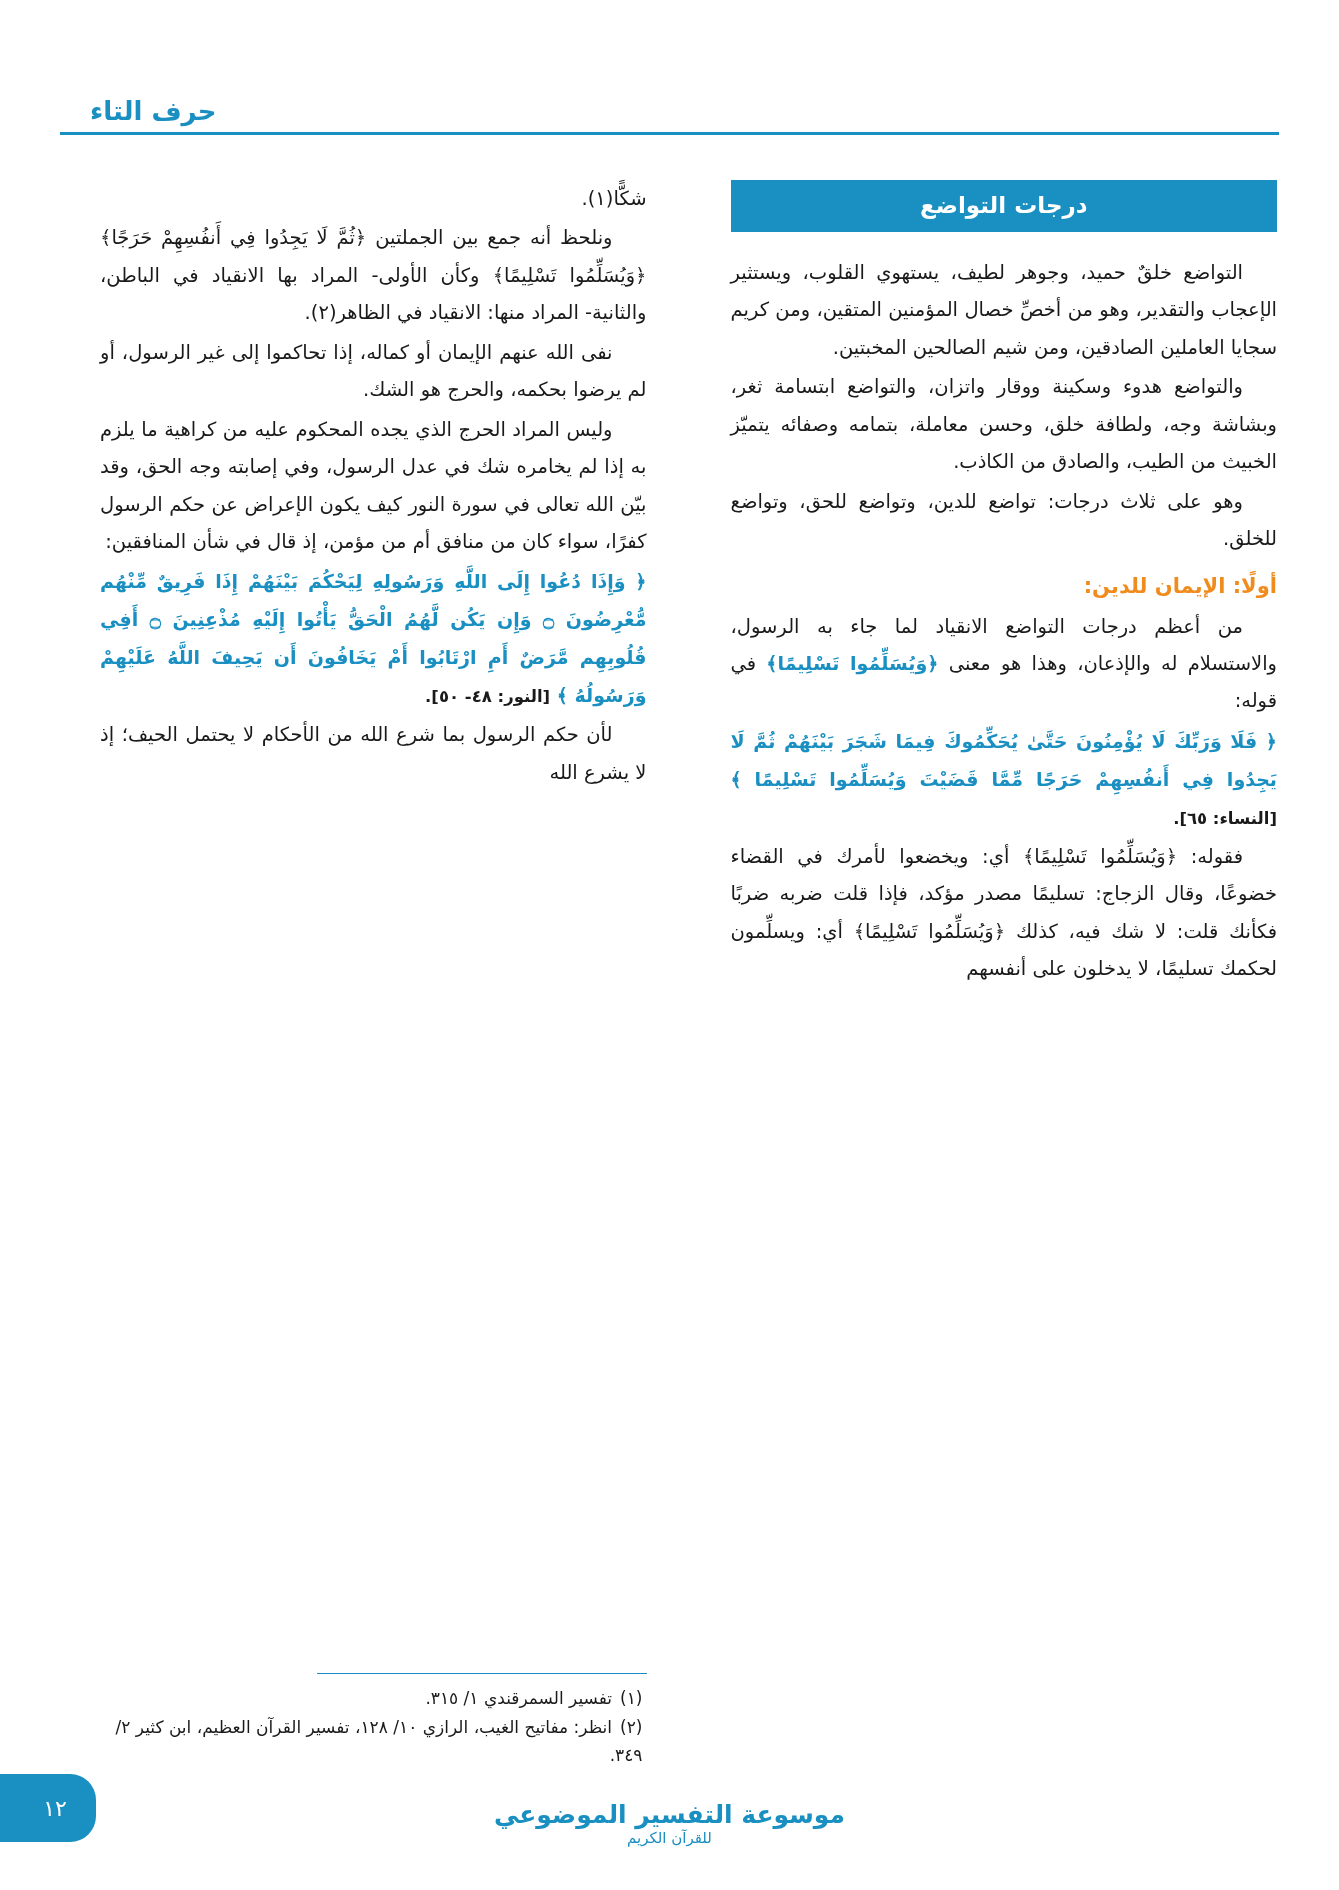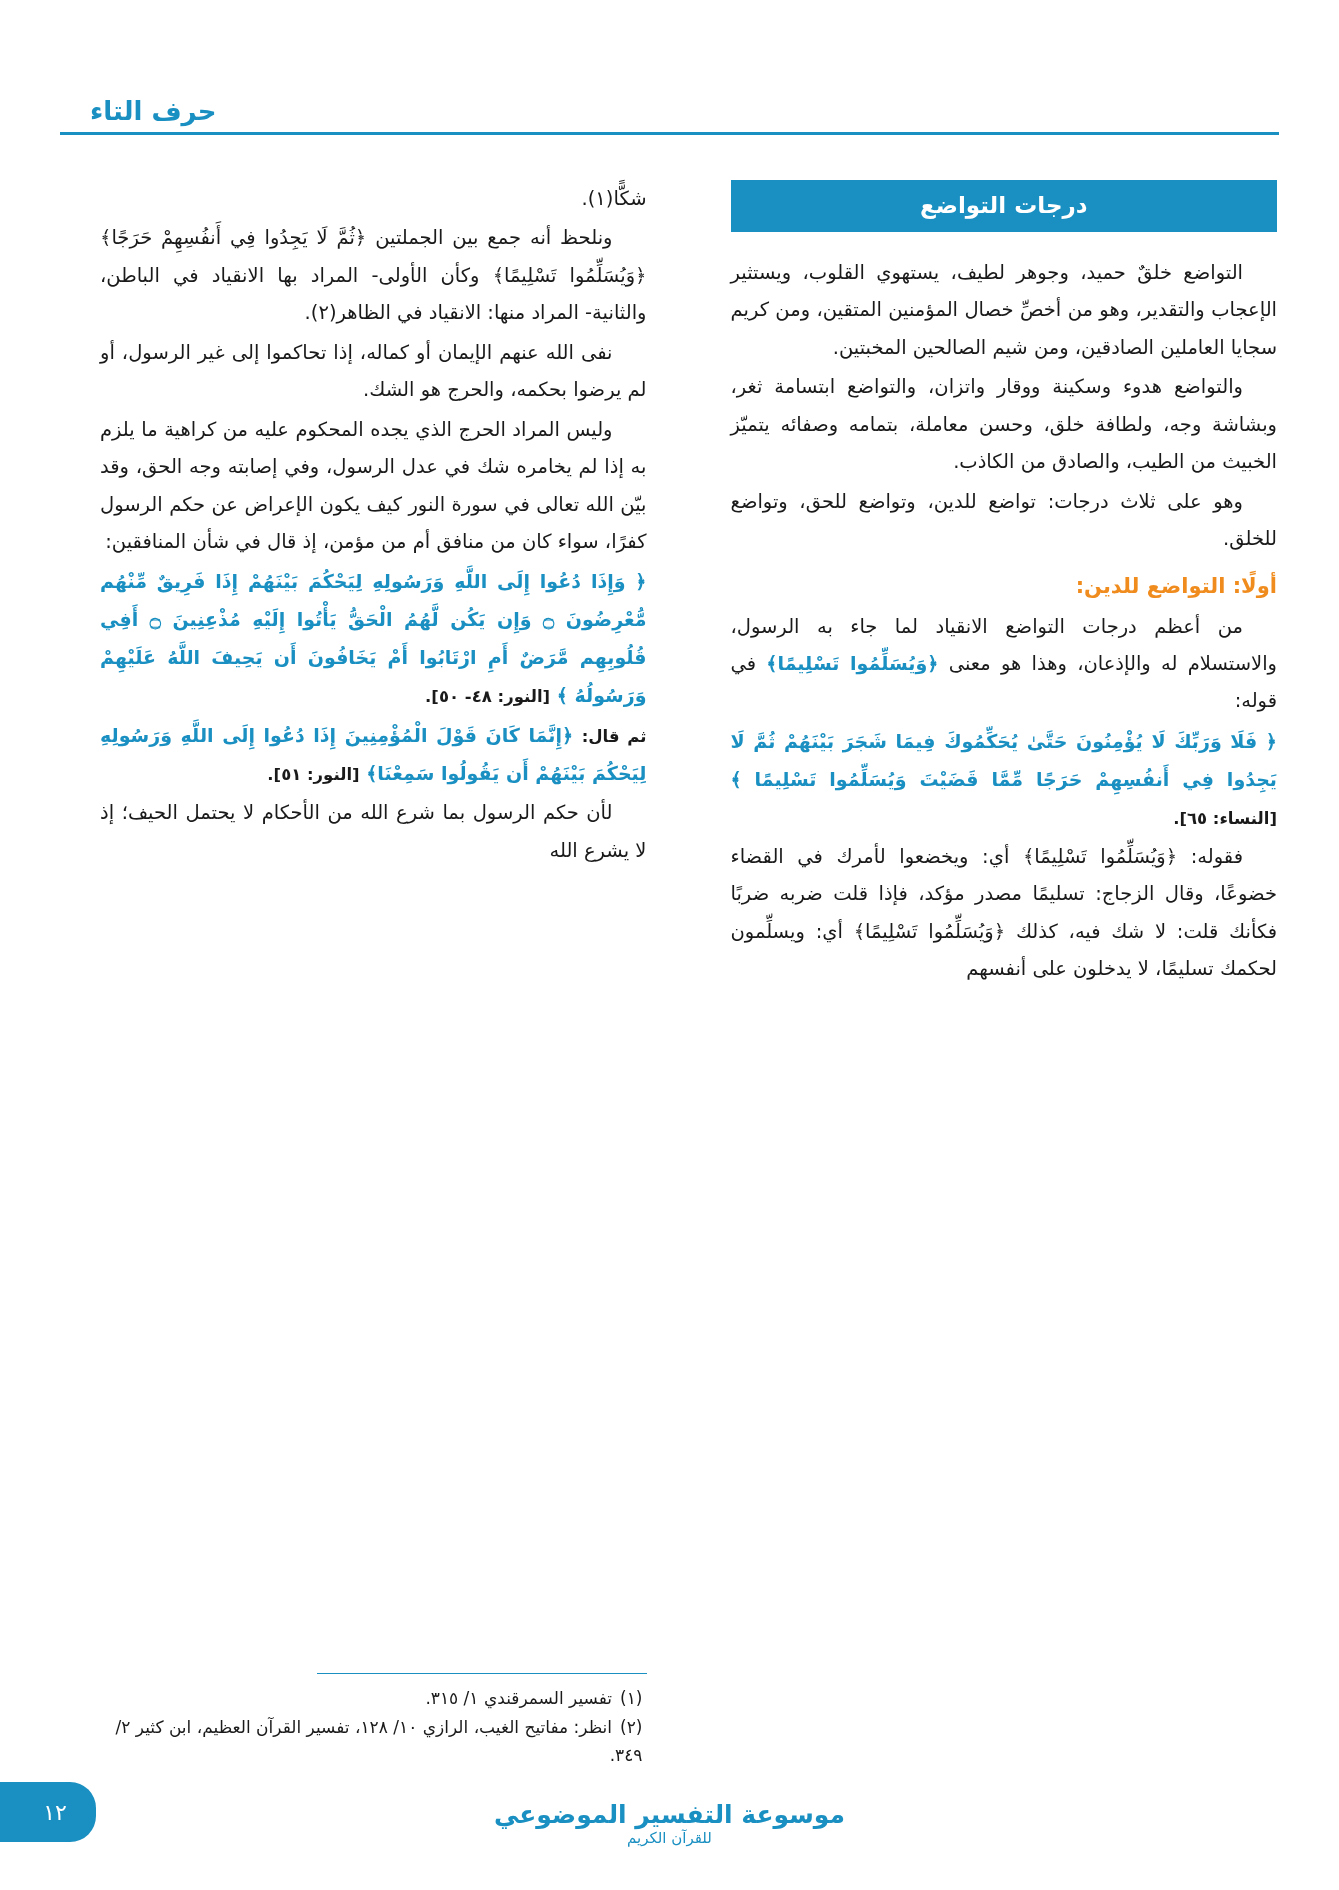--- a/index.html
+++ b/index.html
@@ -164,21 +164,21 @@
   .logo .lg2 {
     font-size: 15px;
     display: block;
     line-height: 1.3;
   }
   .page-num {
     position: absolute;
     left: -62px;
     bottom: 6px;
     width: 96px;
-    height: 60px;
+    height: 68px;
     background: #1a8fc1;
     border-top-right-radius: 26px;
     border-bottom-right-radius: 26px;
     color: #ffffff;
     font-size: 22px;
     display: flex;
     align-items: center;
     justify-content: center;
     padding-left: 14px;
     box-sizing: border-box;
@@ -197,21 +197,21 @@
   <div class="columns">
 
     <div class="col">
 
       <div class="banner">درجات التواضع</div>
 
       <p class="body">التواضع خلقٌ حميد، وجوهر لطيف، يستهوي القلوب، ويستثير الإعجاب والتقدير، وهو من أخصِّ خصال المؤمنين المتقين، ومن كريم سجايا العاملين الصادقين، ومن شيم الصالحين المخبتين.</p>
       <p class="body">والتواضع هدوء وسكينة ووقار واتزان، والتواضع ابتسامة ثغر، وبشاشة وجه، ولطافة خلق، وحسن معاملة، بتمامه وصفائه يتميّز الخبيث من الطيب، والصادق من الكاذب.</p>
       <p class="body">وهو على ثلاث درجات: تواضع للدين، وتواضع للحق، وتواضع للخلق.</p>
 
-      <div class="subhead">أولًا: التواضع للدين:</div>
+      <div class="subhead">أولًا: الإيمان للدين:</div>
 
       <p class="body">
         <span>من أعظم درجات التواضع الانقياد لما جاء به الرسول، والاستسلام له والإذعان، وهذا هو معنى </span><span class="quran">﴿وَيُسَلِّمُوا تَسْلِيمًا﴾</span><span> في قوله:</span>
       </p>
 
       <p class="verse-block">
         <span>﴿ فَلَا وَرَبِّكَ لَا يُؤْمِنُونَ حَتَّىٰ يُحَكِّمُوكَ فِيمَا شَجَرَ بَيْنَهُمْ ثُمَّ لَا يَجِدُوا فِي أَنفُسِهِمْ حَرَجًا مِّمَّا قَضَيْتَ وَيُسَلِّمُوا تَسْلِيمًا ﴾</span>
         <span class="ref">[النساء: ٦٥].</span>
       </p>
 
@@ -225,25 +225,20 @@
 
       <p class="body">ونلحظ أنه جمع بين الجملتين ﴿ثُمَّ لَا يَجِدُوا فِي أَنفُسِهِمْ حَرَجًا﴾ ﴿وَيُسَلِّمُوا تَسْلِيمًا﴾ وكأن الأولى- المراد بها الانقياد في الباطن، والثانية- المراد منها: الانقياد في الظاهر(٢).</p>
       <p class="body">نفى الله عنهم الإيمان أو كماله، إذا تحاكموا إلى غير الرسول، أو لم يرضوا بحكمه، والحرج هو الشك.</p>
       <p class="body">وليس المراد الحرج الذي يجده المحكوم عليه من كراهية ما يلزم به إذا لم يخامره شك في عدل الرسول، وفي إصابته وجه الحق، وقد بيّن الله تعالى في سورة النور كيف يكون الإعراض عن حكم الرسول كفرًا، سواء كان من منافق أم من مؤمن، إذ قال في شأن المنافقين:</p>
 
       <p class="verse-block">
         <span>﴿ وَإِذَا دُعُوا إِلَى اللَّهِ وَرَسُولِهِ لِيَحْكُمَ بَيْنَهُمْ إِذَا فَرِيقٌ مِّنْهُم مُّعْرِضُونَ ۝ وَإِن يَكُن لَّهُمُ الْحَقُّ يَأْتُوا إِلَيْهِ مُذْعِنِينَ ۝ أَفِي قُلُوبِهِم مَّرَضٌ أَمِ ارْتَابُوا أَمْ يَخَافُونَ أَن يَحِيفَ اللَّهُ عَلَيْهِمْ وَرَسُولُهُ ﴾</span>
         <span class="ref">[النور: ٤٨- ٥٠].</span>
       </p>
 
-      <p class="verse-block">
-        <span class="ref">ثم قال:</span>
-        <span>﴿إِنَّمَا كَانَ قَوْلَ الْمُؤْمِنِينَ إِذَا دُعُوا إِلَى اللَّهِ وَرَسُولِهِ لِيَحْكُمَ بَيْنَهُمْ أَن يَقُولُوا سَمِعْنَا﴾</span>
-        <span class="ref">[النور: ٥١].</span>
-      </p>
 
       <p class="body">لأن حكم الرسول بما شرع الله من الأحكام لا يحتمل الحيف؛ إذ لا يشرع الله</p>
 
       <div class="footnotes">
         <div class="fn-rule"></div>
         <p class="fn">
           <span class="num">(١)</span><span>تفسير السمرقندي ١/ ٣١٥.</span>
         </p>
         <p class="fn">
           <span class="num">(٢)</span><span>انظر: مفاتيح الغيب، الرازي ١٠/ ١٢٨، تفسير القرآن العظيم، ابن كثير ٢/ ٣٤٩.</span>

